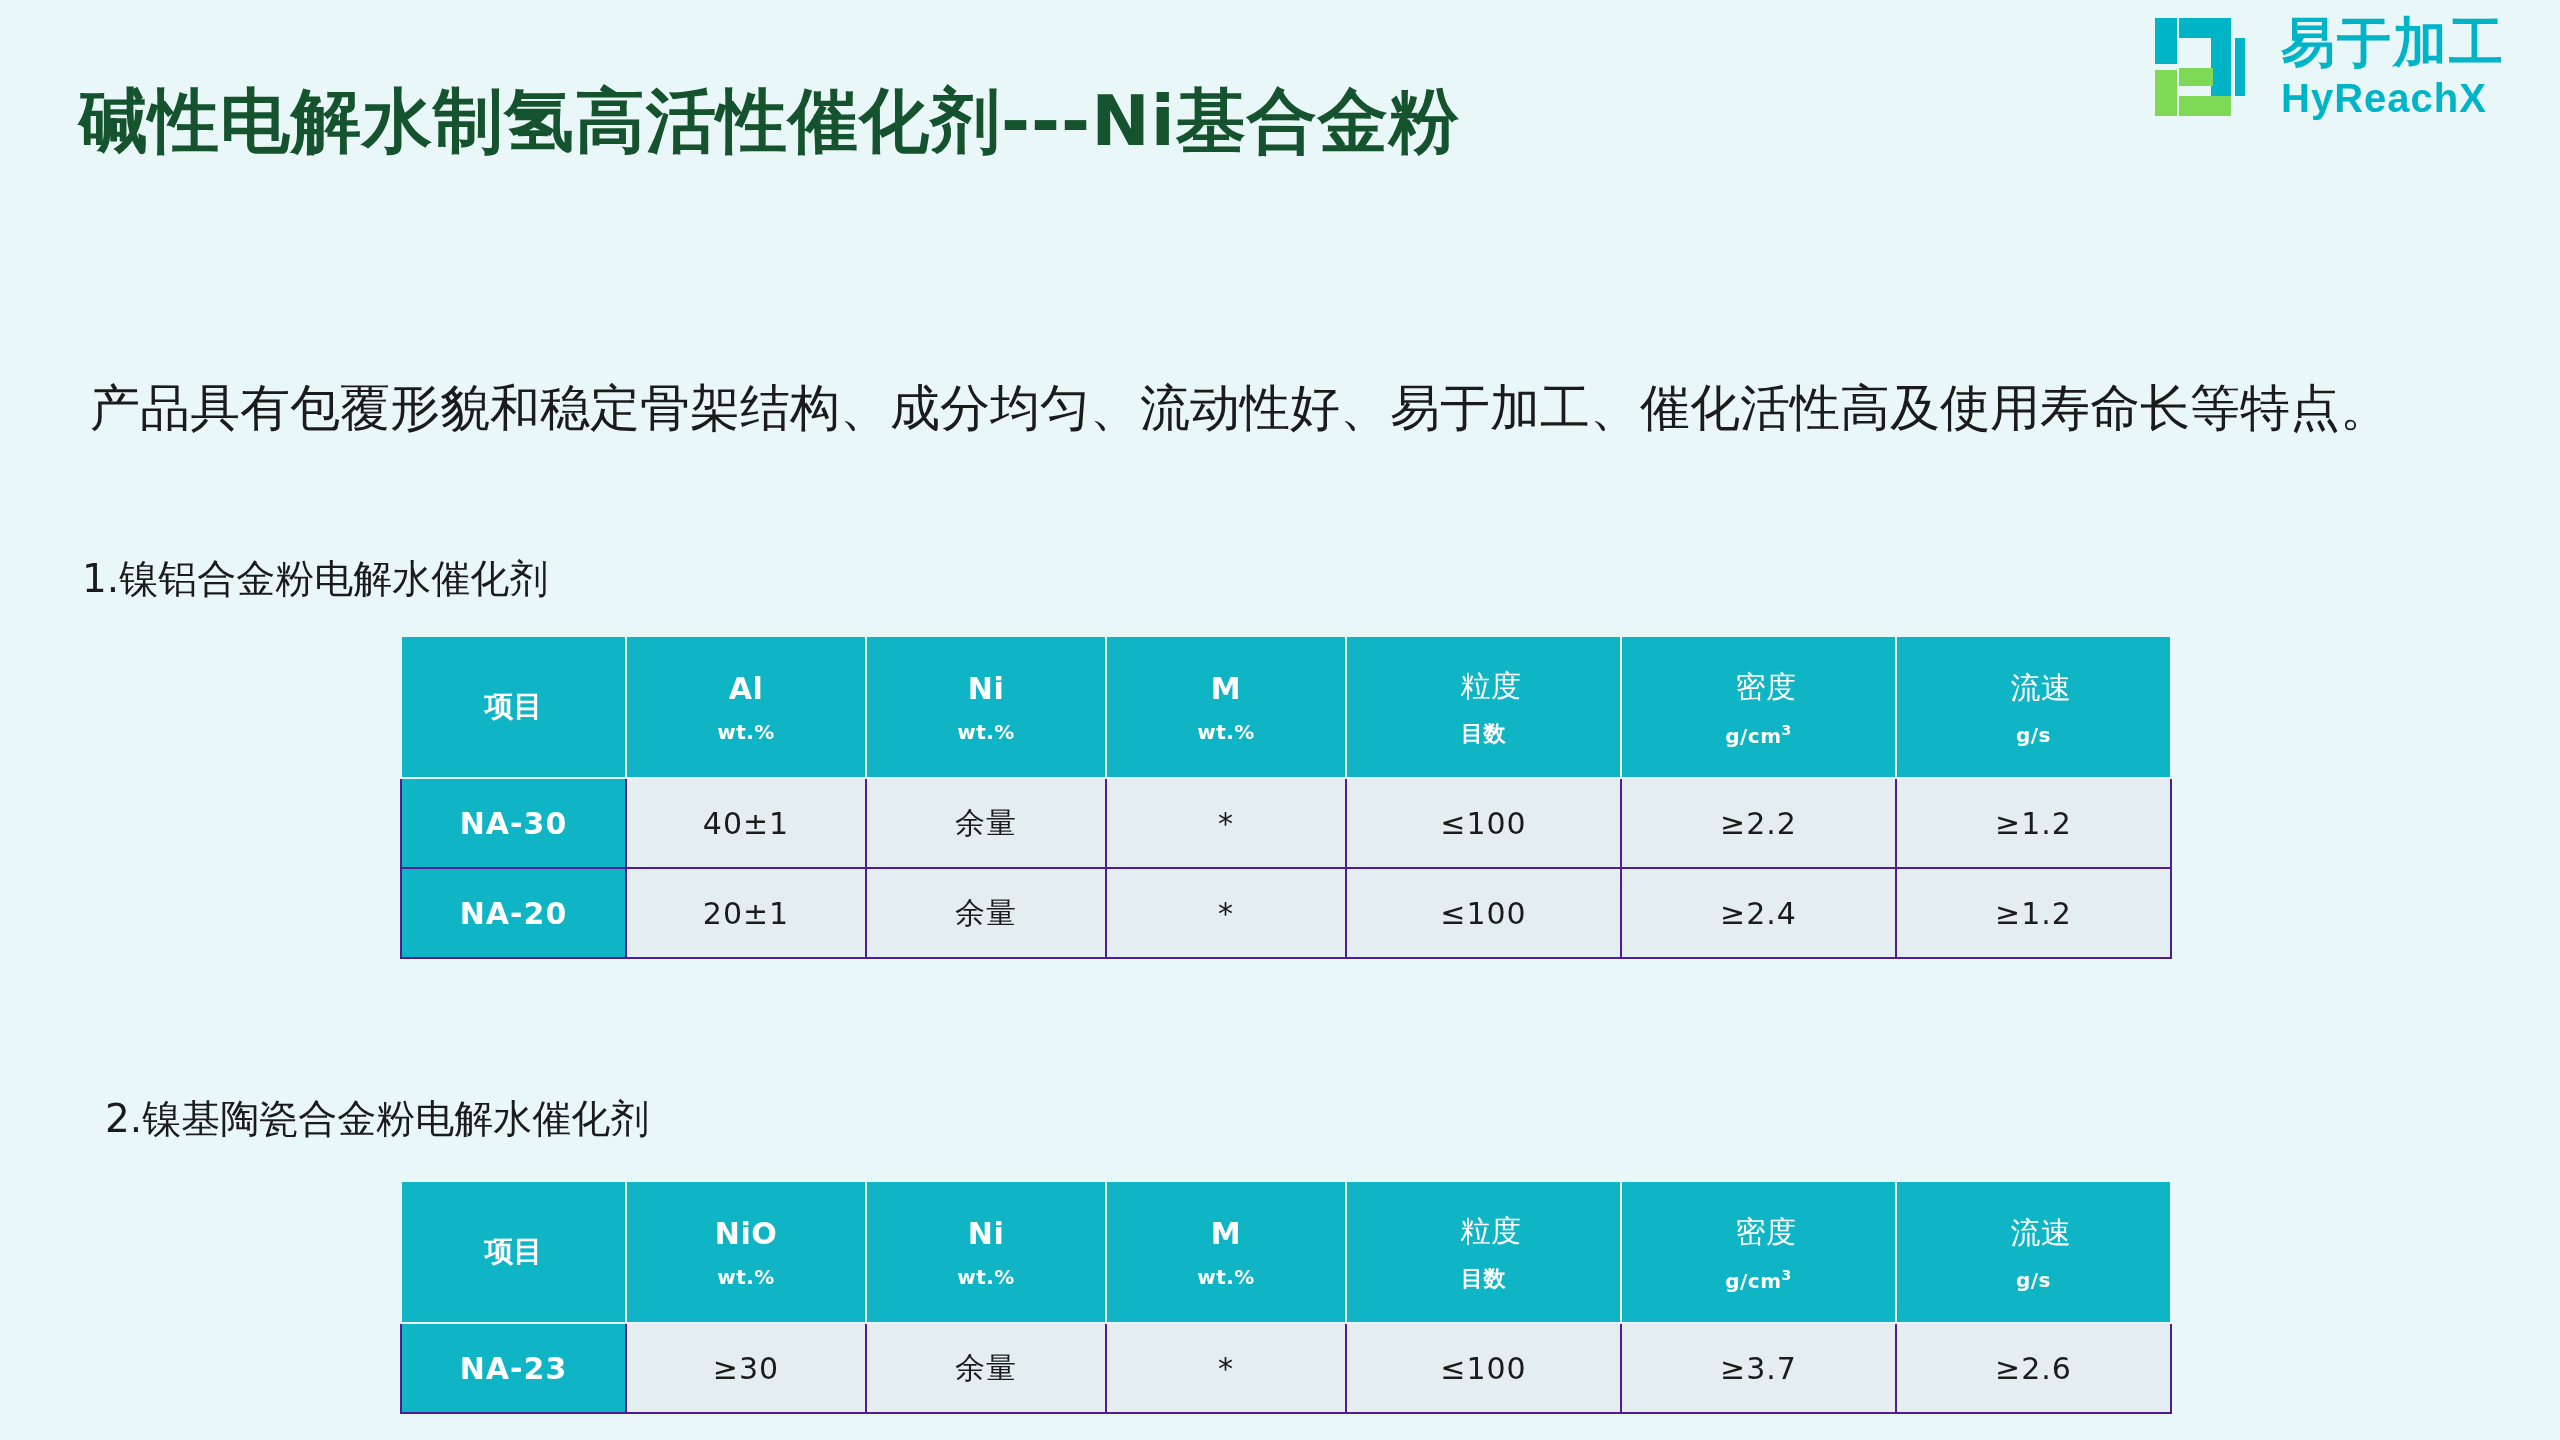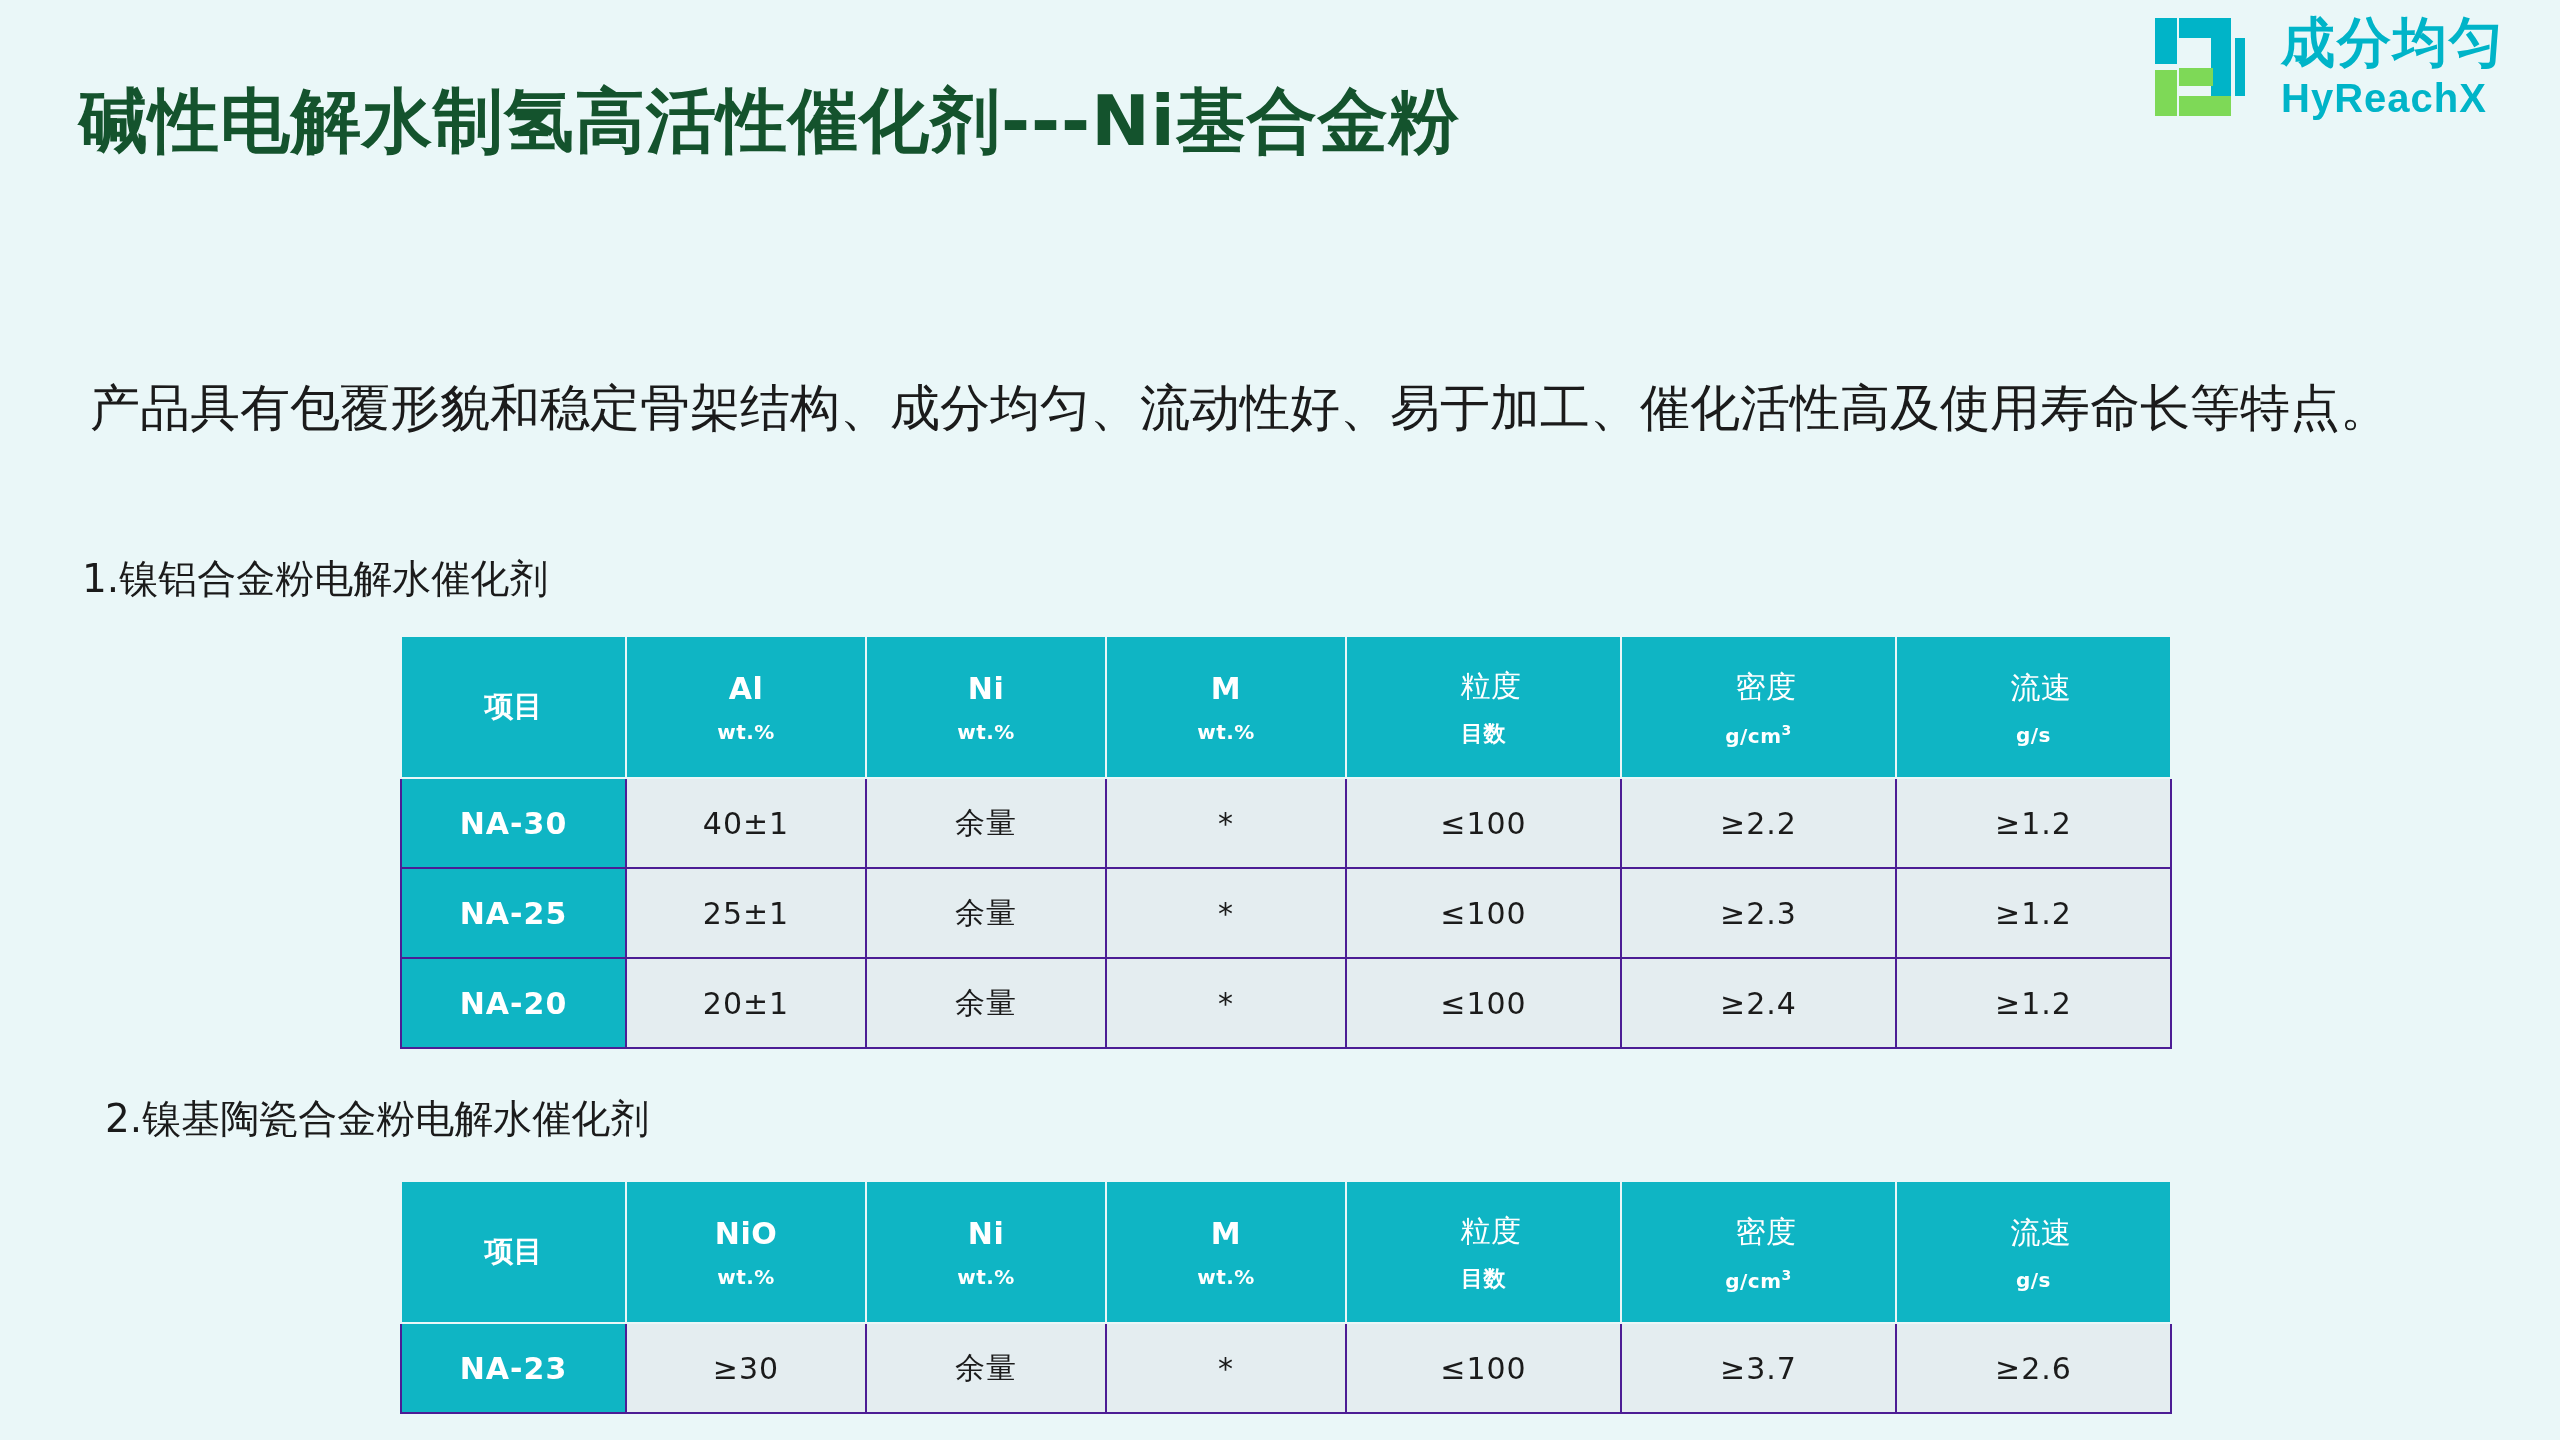--- a/index.html
+++ b/index.html
@@ -165,21 +165,21 @@
       <rect x="6" y="10" width="22" height="46" fill="#00b4c8"></rect>
       <rect x="6" y="62" width="22" height="46" fill="#7ed957"></rect>
       <rect x="30" y="10" width="52" height="20" fill="#00b4c8"></rect>
       <rect x="62" y="28" width="20" height="60" fill="#00b4c8"></rect>
       <rect x="30" y="60" width="34" height="18" fill="#7ed957"></rect>
       <rect x="30" y="88" width="52" height="20" fill="#7ed957"></rect>
       <rect x="86" y="30" width="10" height="58" fill="#00b4c8"></rect>
     </svg>
   </div>
   <div class="logo-text">
-    <span class="logo-cn">成分均匀</span>
+    <span class="logo-cn">易于加工</span>
     <span class="logo-en">HyReachX</span>
   </div>
 </div>
 
 <h1 class="page-title">碱性电解水制氢高活性催化剂---Ni基合金粉</h1>
 
 <p class="intro">产品具有包覆形貌和稳定骨架结构、成分均匀、流动性好、易于加工、催化活性高及使用寿命长等特点。</p>
 
 <div class="section-heading" id="heading-1">1.镍铝合金粉电解水催化剂</div>
 
@@ -228,29 +228,20 @@
     <tr>
       <td class="row-label">NA-30</td>
       <td>40±1</td>
       <td>余量</td>
       <td>*</td>
       <td>≤100</td>
       <td>≥2.2</td>
       <td>≥1.2</td>
     </tr>
     <tr>
-      <td class="row-label">NA-25</td>
-      <td>25±1</td>
-      <td>余量</td>
-      <td>*</td>
-      <td>≤100</td>
-      <td>≥2.3</td>
-      <td>≥1.2</td>
-    </tr>
-    <tr>
       <td class="row-label">NA-20</td>
       <td>20±1</td>
       <td>余量</td>
       <td>*</td>
       <td>≤100</td>
       <td>≥2.4</td>
       <td>≥1.2</td>
     </tr>
   </tbody>
 </table>

